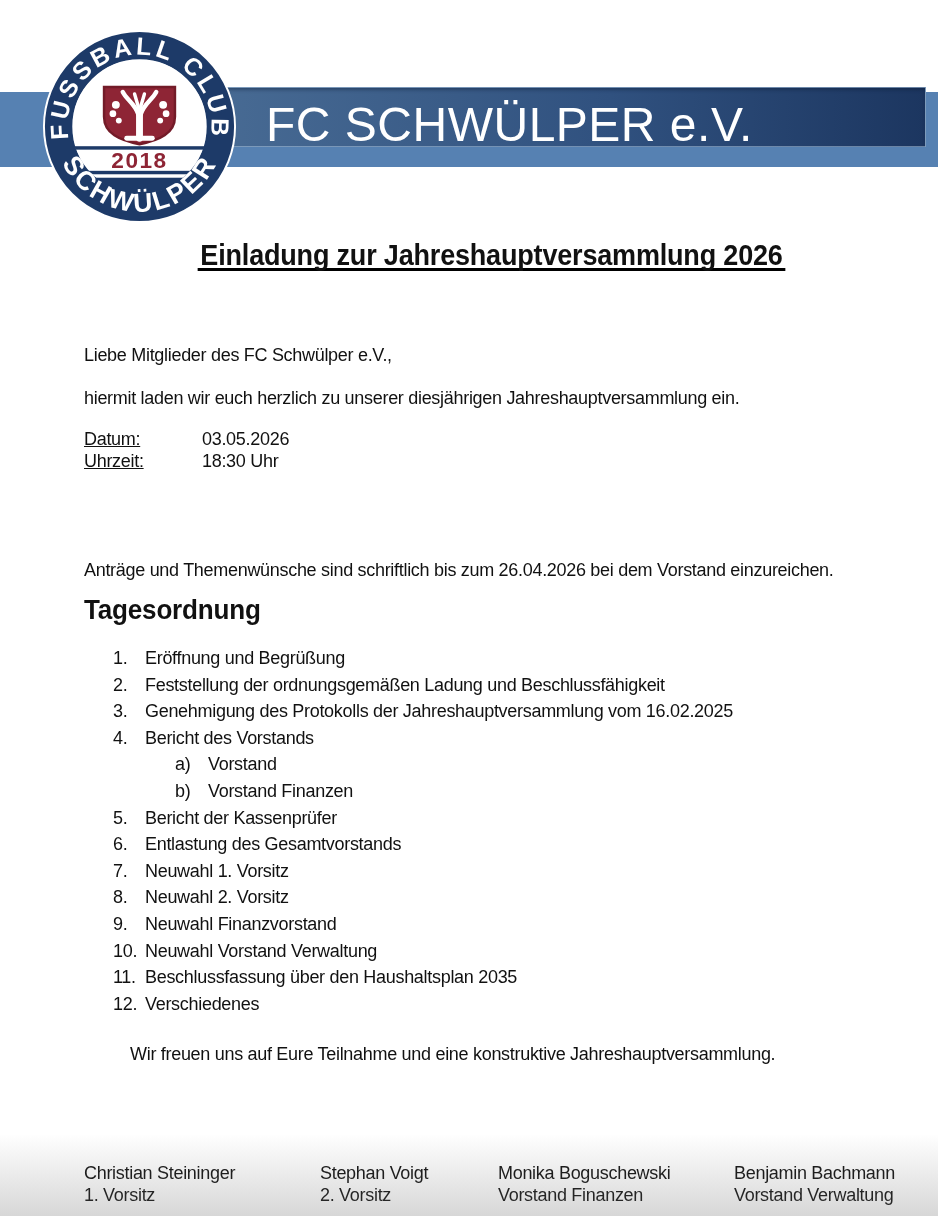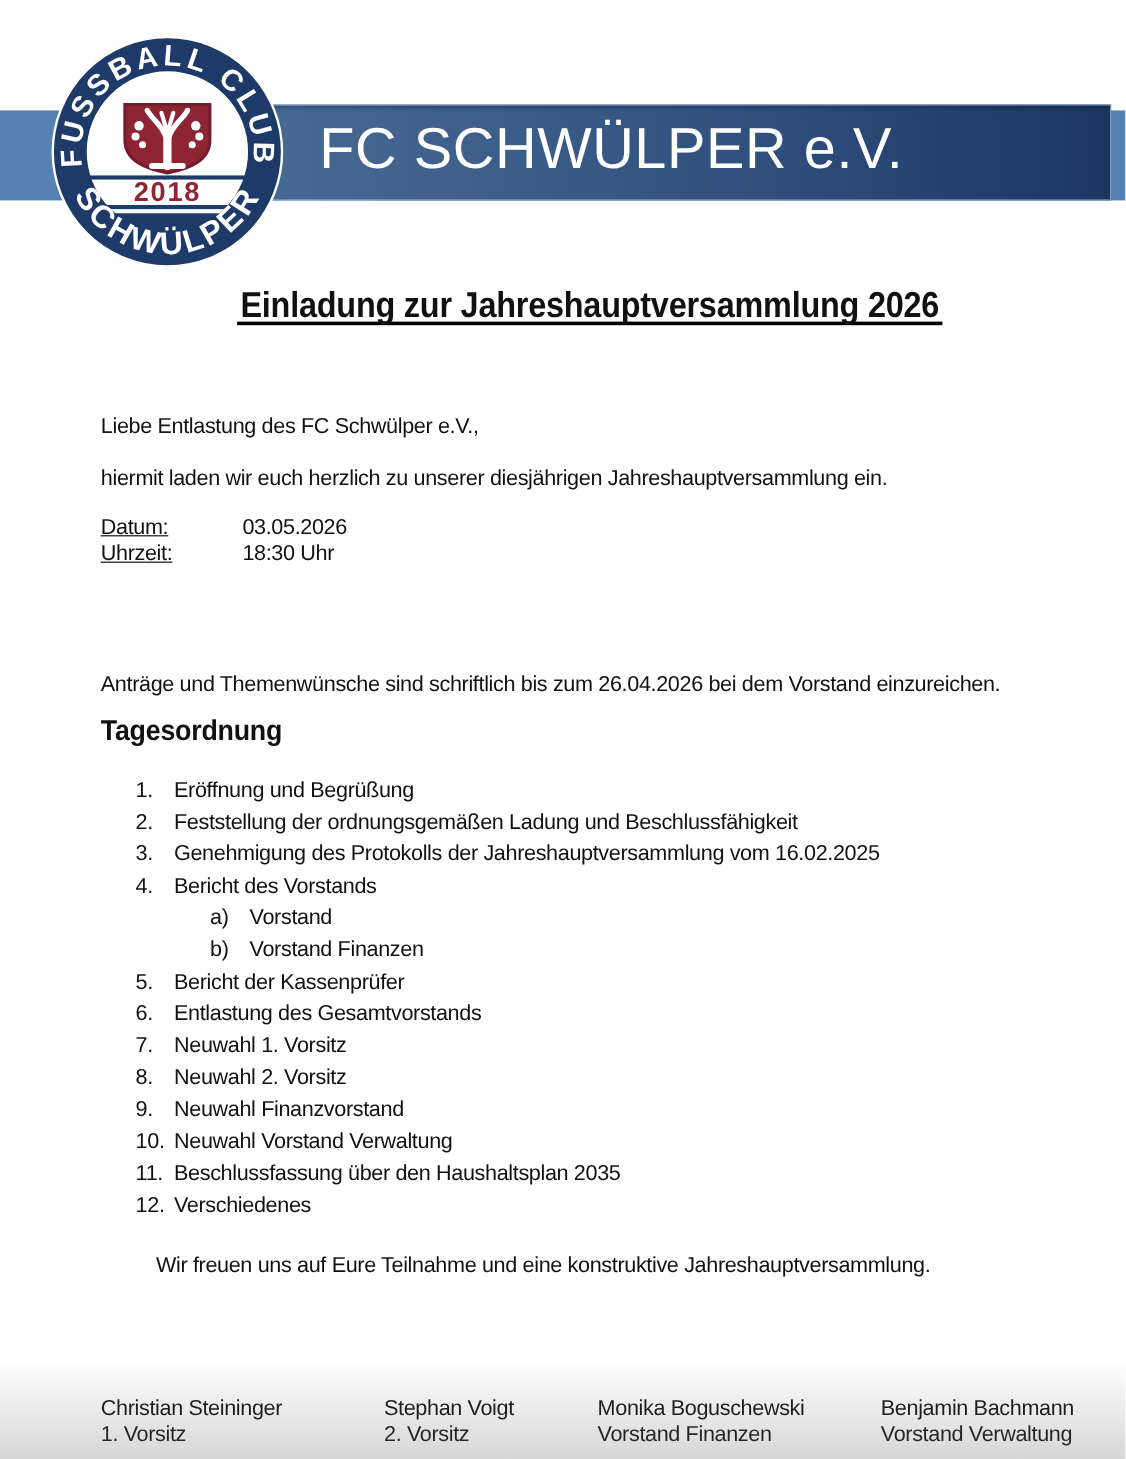--- a/index.html
+++ b/index.html
@@ -4,21 +4,21 @@
 <style>
   html,body{margin:0;padding:0;background:#fff;}
   .page{
     position:relative;width:938px;height:1216px;margin:0 auto;background:#fff;
     font-family:"Liberation Sans","DejaVu Sans",sans-serif;color:#111;overflow:hidden;
     letter-spacing:-0.3px;
   }
   
   .band-light{position:absolute;left:0;top:92px;width:100%;height:75px;background:#5681b2;}
   .band-dark{
-    position:absolute;left:225px;right:12px;top:87px;height:80px;
+    position:absolute;left:225px;right:12px;top:87px;height:60px;
     background:linear-gradient(to right,#476a93 0%,#30517f 55%,#1c3660 100%);
     border:1px solid rgba(170,195,220,0.55);
     box-shadow:inset 0 3px 4px -2px rgba(8,22,48,0.55);
     box-sizing:border-box;
   }
   .banner-title{
     position:absolute;left:40px;top:0;height:72px;line-height:74px;
     color:#fff;font-size:48px;font-weight:400;letter-spacing:0.5px;white-space:nowrap;
   }
   .logo{position:absolute;left:41px;top:28px;width:197px;height:197px;}
@@ -31,21 +31,21 @@
   }
   
   .bodytext{position:absolute;left:84px;font-size:18px;line-height:22px;margin:0;white-space:nowrap;}
   .p-salutation{top:344px;}
   .p-invite{top:387px;}
   .details{position:absolute;left:84px;top:428px;font-size:18px;line-height:22px;}
   .drow{display:flex;}
   .dlabel{width:118px;flex:0 0 118px;text-decoration:underline;}
   .dvalue{white-space:nowrap;text-align:right;}
   .p-deadline{top:518px;margin-top:41px;}
-  .agenda-head-wrap{position:absolute;left:84px;top:593px;font-size:24px;font-weight:bold;line-height:34px;}
+  .agenda-head-wrap{position:absolute;left:84px;top:593px;font-size:28px;font-weight:bold;line-height:34px;}
   .agenda-head-wrap span{display:inline-block;transform:scaleX(0.93);transform-origin:0 50%;letter-spacing:-0.2px;}
   .agenda{position:absolute;left:84px;top:645px;font-size:18px;}
   .li{display:flex;line-height:26.6px;height:26.6px;white-space:nowrap;}
   .li .num{margin-left:29px;width:32px;flex:0 0 32px;}
   .li.sub .num{margin-left:91px;width:33px;flex:0 0 33px;}
   .p-closing{top:1043px;margin-left:46px;}
   
   .sig{position:absolute;top:1163px;font-size:18px;line-height:21.5px;white-space:nowrap;}
   .sig-0{left:84px;} .sig-1{left:320px;} .sig-2{left:498px;} .sig-3{left:734px;}
   
@@ -112,21 +112,21 @@
     </text>
     <text font-family="Liberation Sans, DejaVu Sans, sans-serif" font-size="27" font-weight="bold" fill="#ffffff" letter-spacing="2.5">
       <textPath href="#arcBottom" startOffset="50%" text-anchor="middle">SCHWÜLPER</textPath>
     </text>
   </svg>
 
   <div class="title-wrap">
     <span class="title">Einladung zur Jahreshauptversammlung 2026</span>
   </div>
 
-  <p class="bodytext p-salutation">Liebe Entlastung des FC Schwülper e.V.,</p>
+  <p class="bodytext p-salutation">Liebe Mitglieder des FC Schwülper e.V.,</p>
   <p class="bodytext p-invite">hiermit laden wir euch herzlich zu unserer diesjährigen Jahreshauptversammlung ein.</p>
 
   <div class="details">
     <div class="drow">
       <span class="dlabel">Datum:</span>
       <span class="dvalue">03.05.2026</span>
     </div>
     <div class="drow">
       <span class="dlabel">Uhrzeit:</span>
       <span class="dvalue">18:30 Uhr</span>

